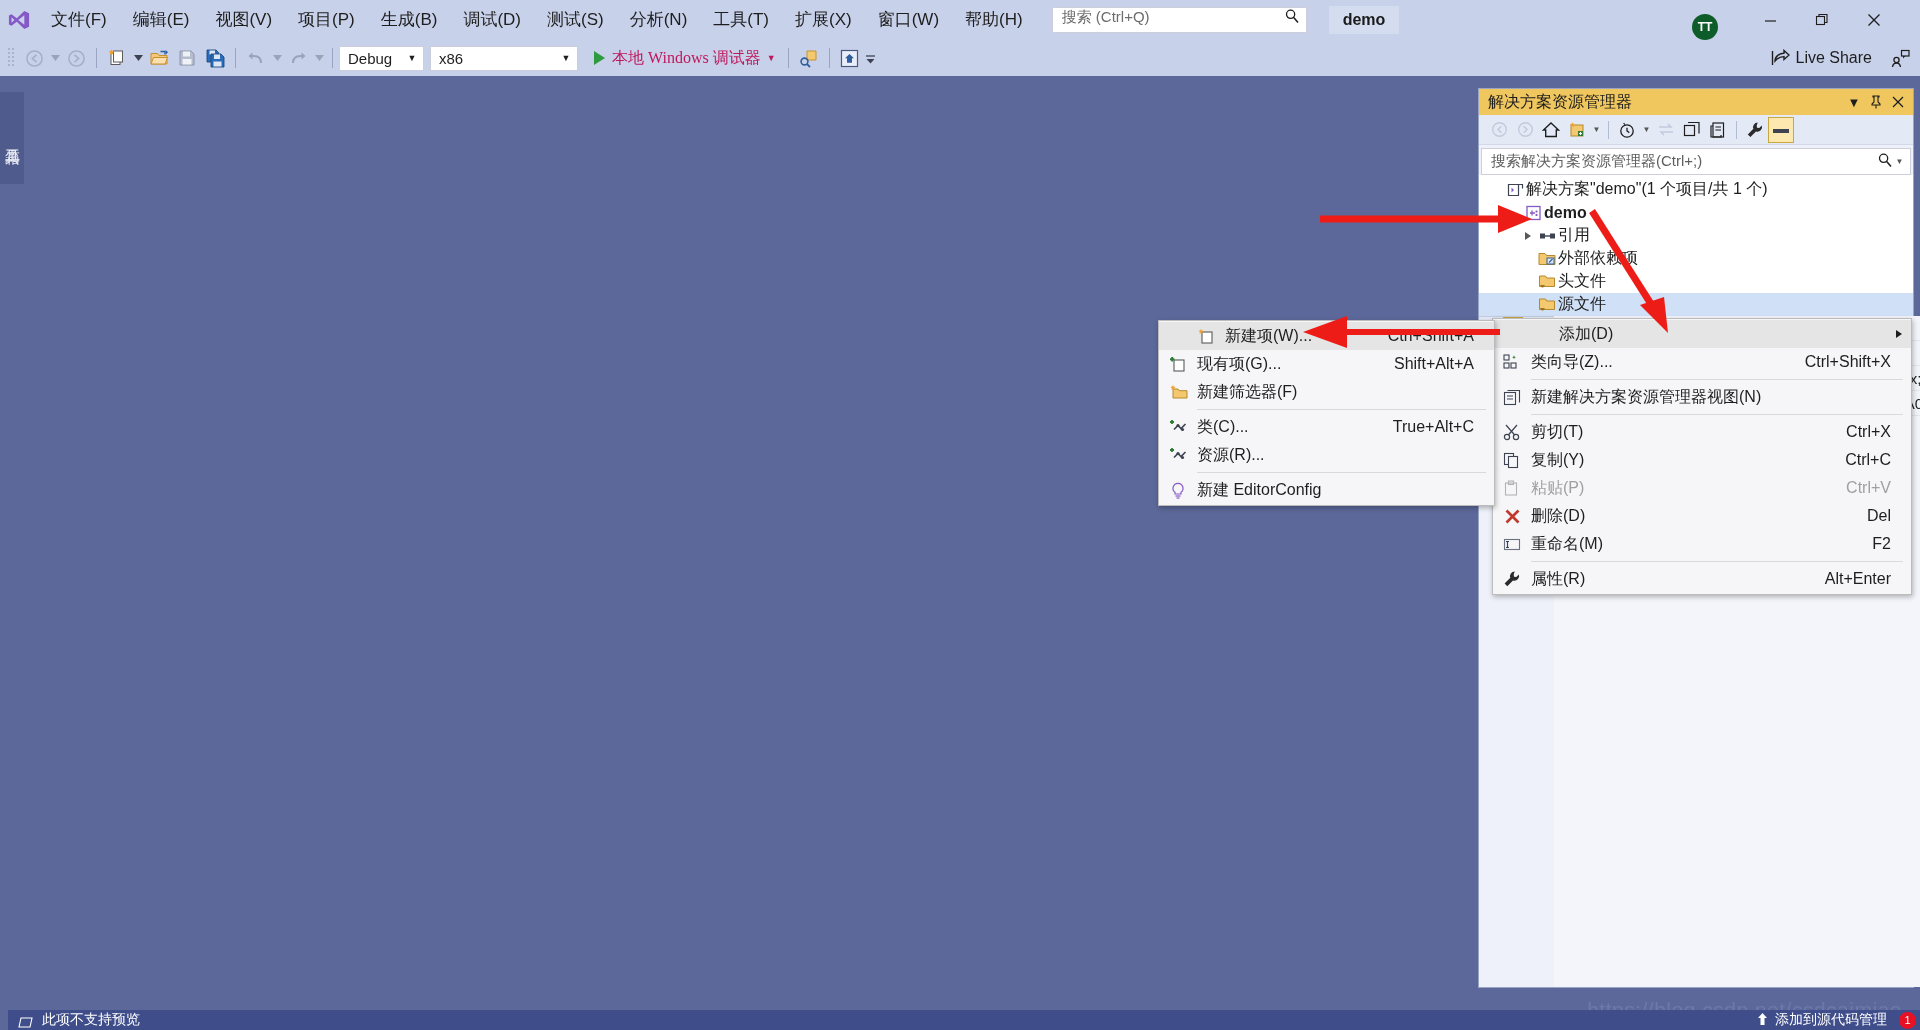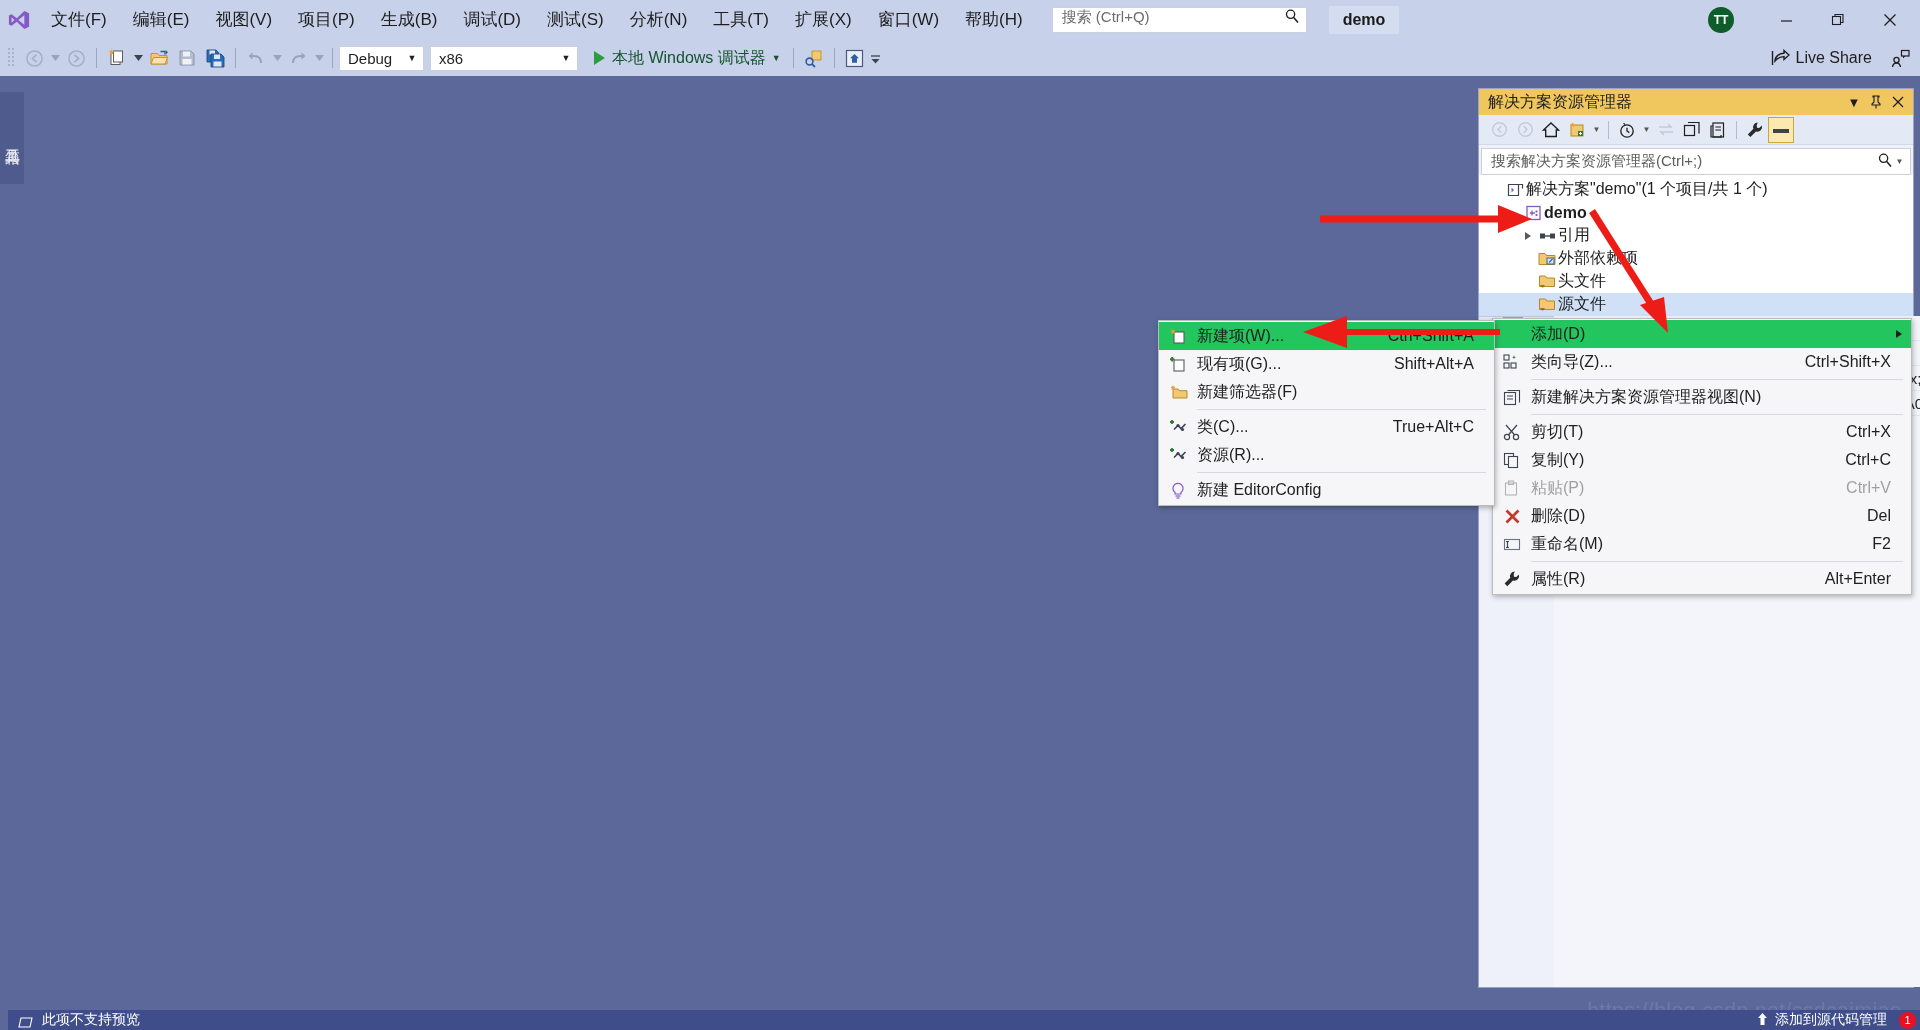--- a/index.html
+++ b/index.html
@@ -27,21 +27,21 @@
     margin-left:16px; width:255px; height:26px; background:#ffffff;
     border:1px solid #cccedb; display:flex; 
     padding:0 6px 0 9px; position:relative;
   }
   .searchbox .ph{ font-size:15px; color:#6c6c6c; flex:1; }
   .searchbox .mag{ width:16px; height:16px; }
   .demo-chip{
     margin-left:22px; height:28px; display:flex; align-items:center;
     padding:0 14px; background:#d4dcf0; font-size:16px; font-weight:bold; color:#1a1a1a;
   }
-  .title-right{ margin-left:auto; display:flex; align-items:center; height:40px; padding-right:4px;}
+  .title-right{ margin-left:auto; display:flex; align-items:flex-end; height:40px; padding-right:20px;}
   .avatar{
     width:26px; height:26px; border-radius:50%; background:#0d5c2a;
     color:#ffffff; font-size:12px; font-weight:bold;
     display:flex; align-items:center; justify-content:center; margin-right:26px;
   }
   .wbtn{ width:52px; height:40px; display:flex; align-items:center; justify-content:center; }
 
   
   .toolbar{
     position:absolute; left:0; top:40px; width:1920px; height:36px;
@@ -54,21 +54,21 @@
   .combo{
     height:25px; background:#ffffff; border:1px solid #cccedb;
     display:flex; align-items:center; padding:0 4px 0 8px; font-size:15px; color:#1e1e1e;
   }
   .combo .cv{ flex:1; white-space:nowrap; }
   .combo .cdd{ width:14px; text-align:center; font-size:9px; color:#1e1e1e; }
   .combo.debug{ width:85px; }
   .combo.plat{ width:148px; margin-left:6px; }
   .run-btn{
     display:flex; align-items:center; height:28px; padding:0 6px; margin-left:10px;
-    font-size:16px; color:#14532d; white-space:nowrap;
+    font-size:16px; color:#be185d; white-space:nowrap;font-family:Liberation Serif, serif;
   }
   .run-btn .tri{
     width:0;height:0;border-left:11px solid #2e9b41;
     border-top:7px solid transparent;border-bottom:7px solid transparent;margin-right:7px;
   }
   .run-btn .cdd{ margin-left:6px; font-size:9px; }
   .live-share{
     margin-left:auto; display:flex; align-items:center; font-size:16px;
     color:#1e1e1e; white-space:nowrap; padding-right:8px;
   }
@@ -154,21 +154,21 @@
   .pd-text{ font-size:15px; color:#1e1e1e; }
 
   
   .ctx{
     position:absolute; border:1px solid #bcbcbc; background:#f6f6f9;
     box-shadow:1px 2px 5px rgba(0,0,0,.28); padding:1px 0;
   }
   .ctx-main{ left:1492px; top:318px; width:420px; }
   .ctx-sub{ left:1158px; top:320px; width:337px; }
   .ci{ height:28px; display:flex; align-items:center; position:relative; }
-  .ci.hl{ background:#22c55e; }
+  .ci.hl{ background:#e5e5e5;padding-left:28px; }
   .ci.dis{ color:#9a9a9a; }
   .ci-icon{ width:38px; height:28px; display:flex; align-items:center; justify-content:center; }
   .ci-label{ flex:1; font-size:16px; color:#1e1e1e; white-space:nowrap; }
   .ci.dis .ci-label,.ci.dis .ci-key{ color:#a0a0a0; }
   .ci-key{ font-size:16px; color:#1e1e1e; padding-right:20px; white-space:nowrap; }
   .ci-sub{ position:absolute; right:9px; width:0;height:0;
     border-left:6px solid #1e1e1e;border-top:4.5px solid transparent;border-bottom:4.5px solid transparent; }
   .ci-div{ height:1px; background:#d8d8de; margin:3px 8px 3px 38px; }
 
   

